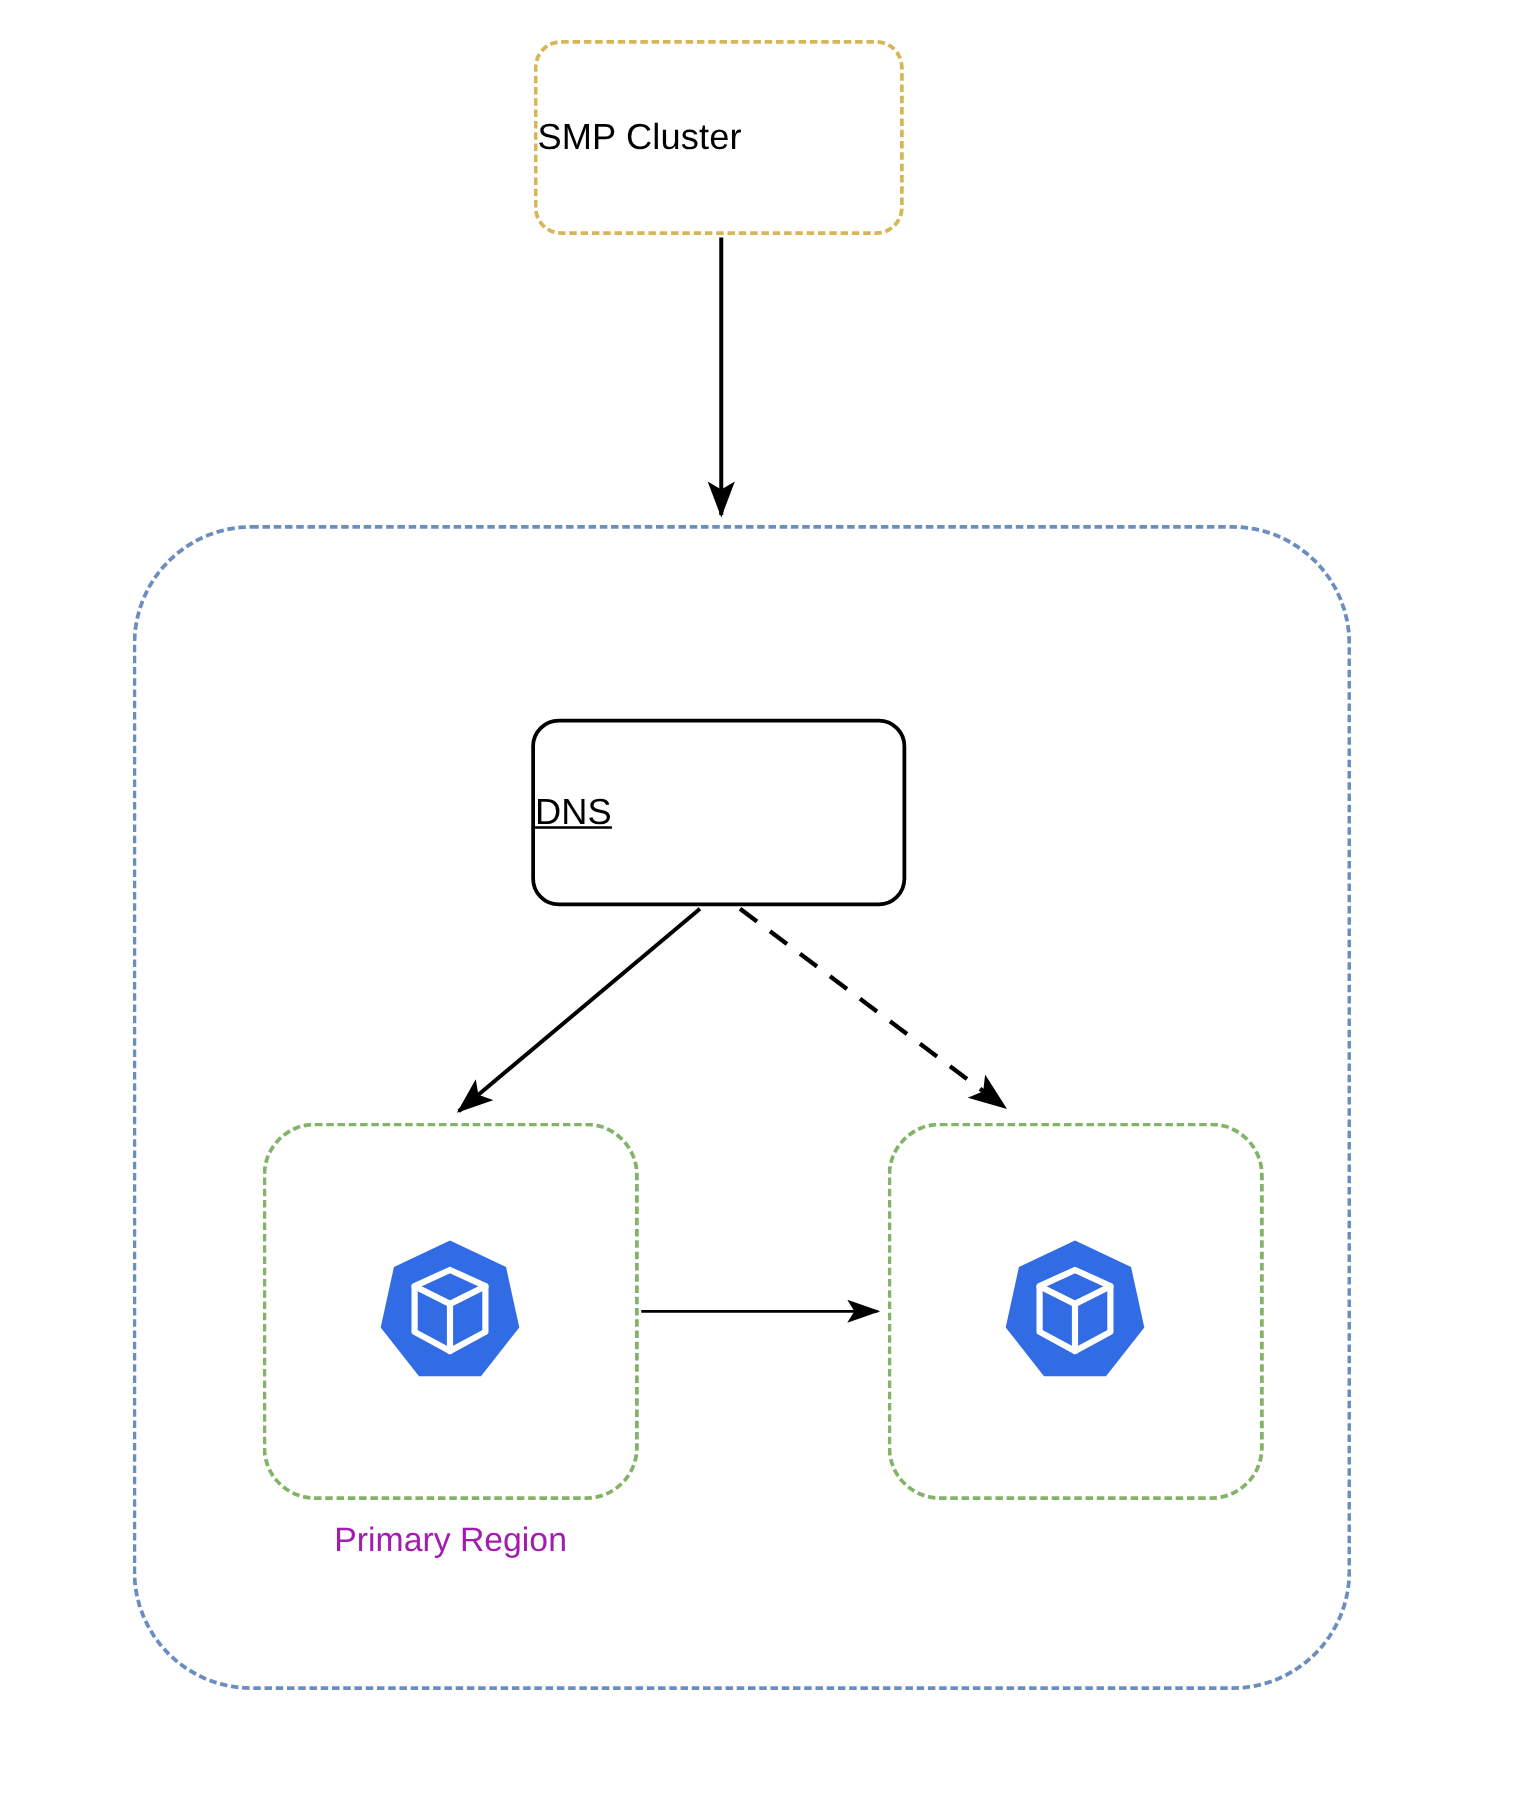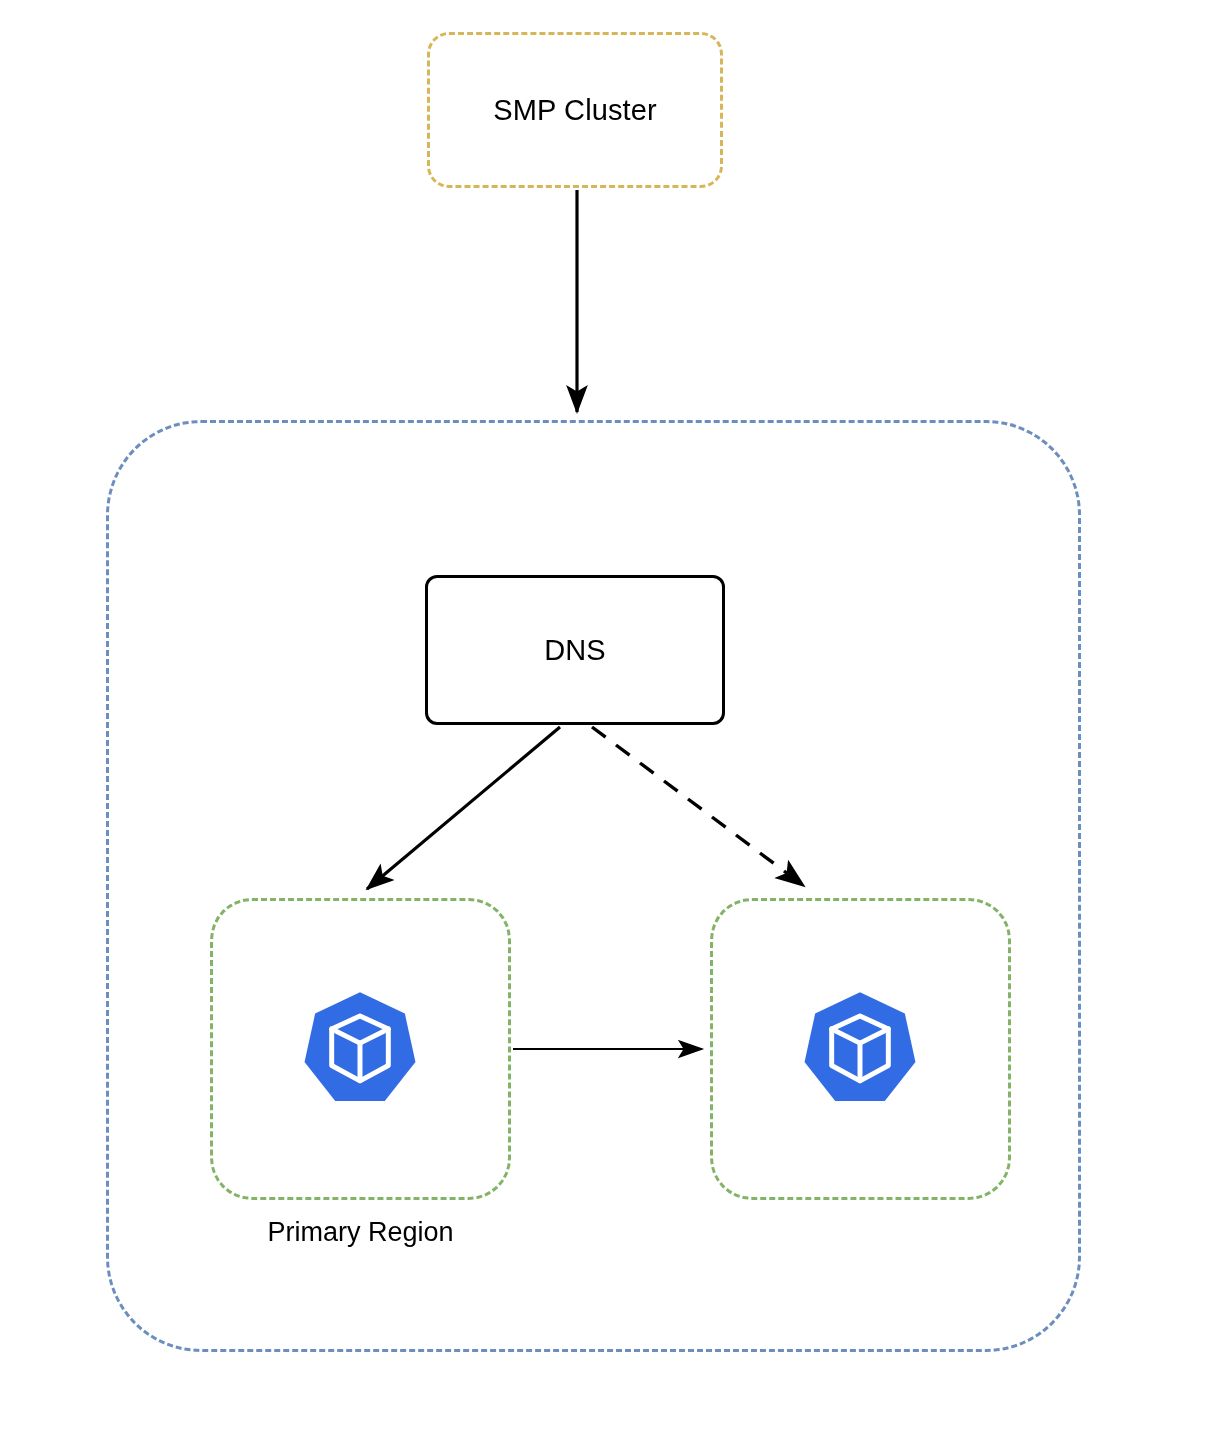--- a/index.html
+++ b/index.html
@@ -20,21 +20,21 @@
     height: 1440px;
     background: #ffffff;
   }
 
   
   .node {
     position: absolute;
     box-sizing: border-box;
     display: flex;
     align-items: center;
-    justify-content: center;
+    justify-content: flex-start;
     background: transparent;
   }
   .node-label {
     font-size: 29px;
     line-height: 1.2;
     color: #000000;
     letter-spacing: 0.1px;
     text-align: center;
     white-space: nowrap;
   }
@@ -59,43 +59,44 @@
     border-radius: 95px;
   }
 
   
   #dns-node {
     left: 425px;
     top: 575px;
     width: 300px;
     height: 150px;
     border: 3px solid #000000;
-    border-radius: 12px;
+    border-radius: 22px;
     background: #ffffff;
+    text-decoration: underline;
   }
 
   
   .region-box {
     border: 3px dashed #82b366;
     border-radius: 42px;
     width: 301px;
     height: 302px;
     top: 898px;
   }
   #primary-region-box  { left: 210px; }
   #secondary-region-box{ left: 710px; }
 
   
   .region-caption {
     position: absolute;
     top: 1217px;
     width: 301px;
     text-align: center;
     font-size: 27px;
-    color: #000000;
+    color: #a21caf;
     white-space: nowrap;
   }
   #primary-region-caption   { left: 210px; }
   #secondary-region-caption { left: 710px; }
 
   
   .k8s-logo {
     position: absolute;
     width: 118px;
     height: 118px;

